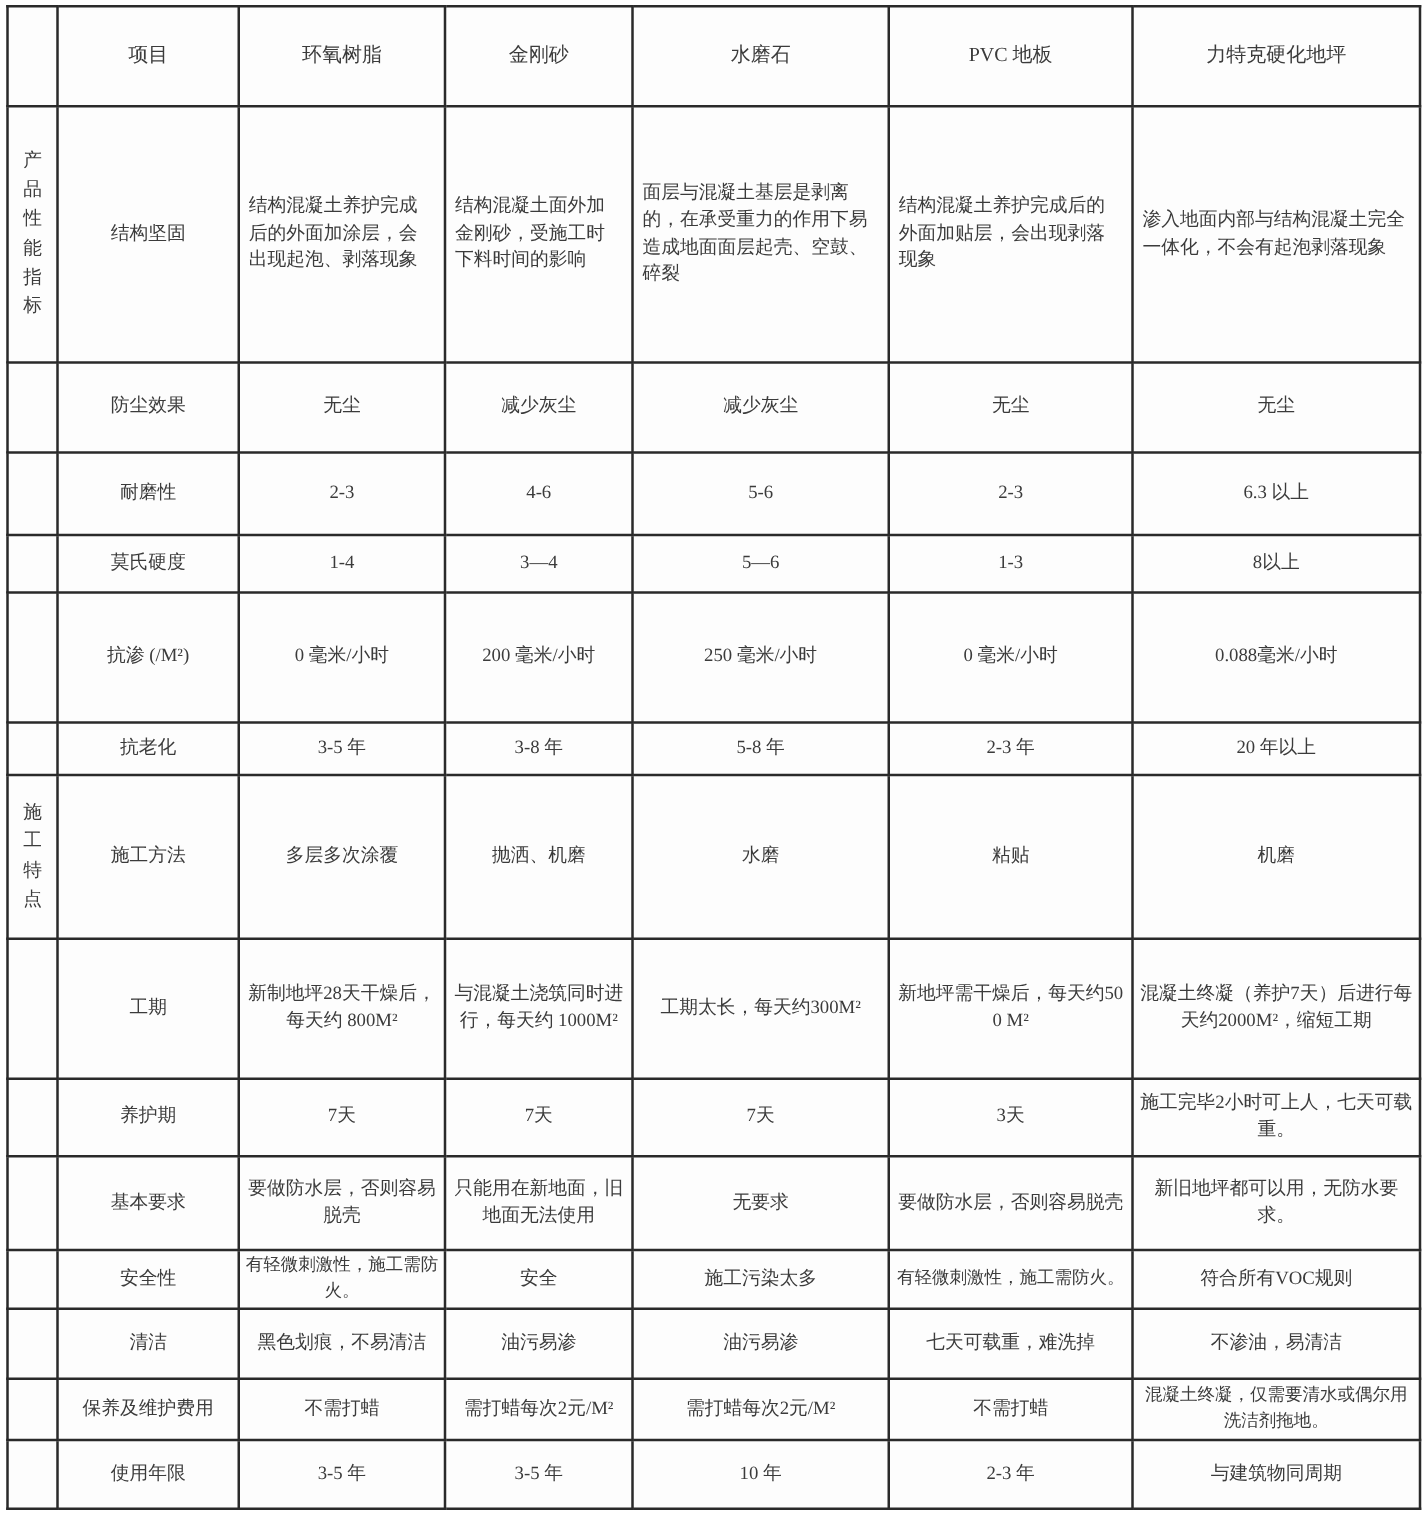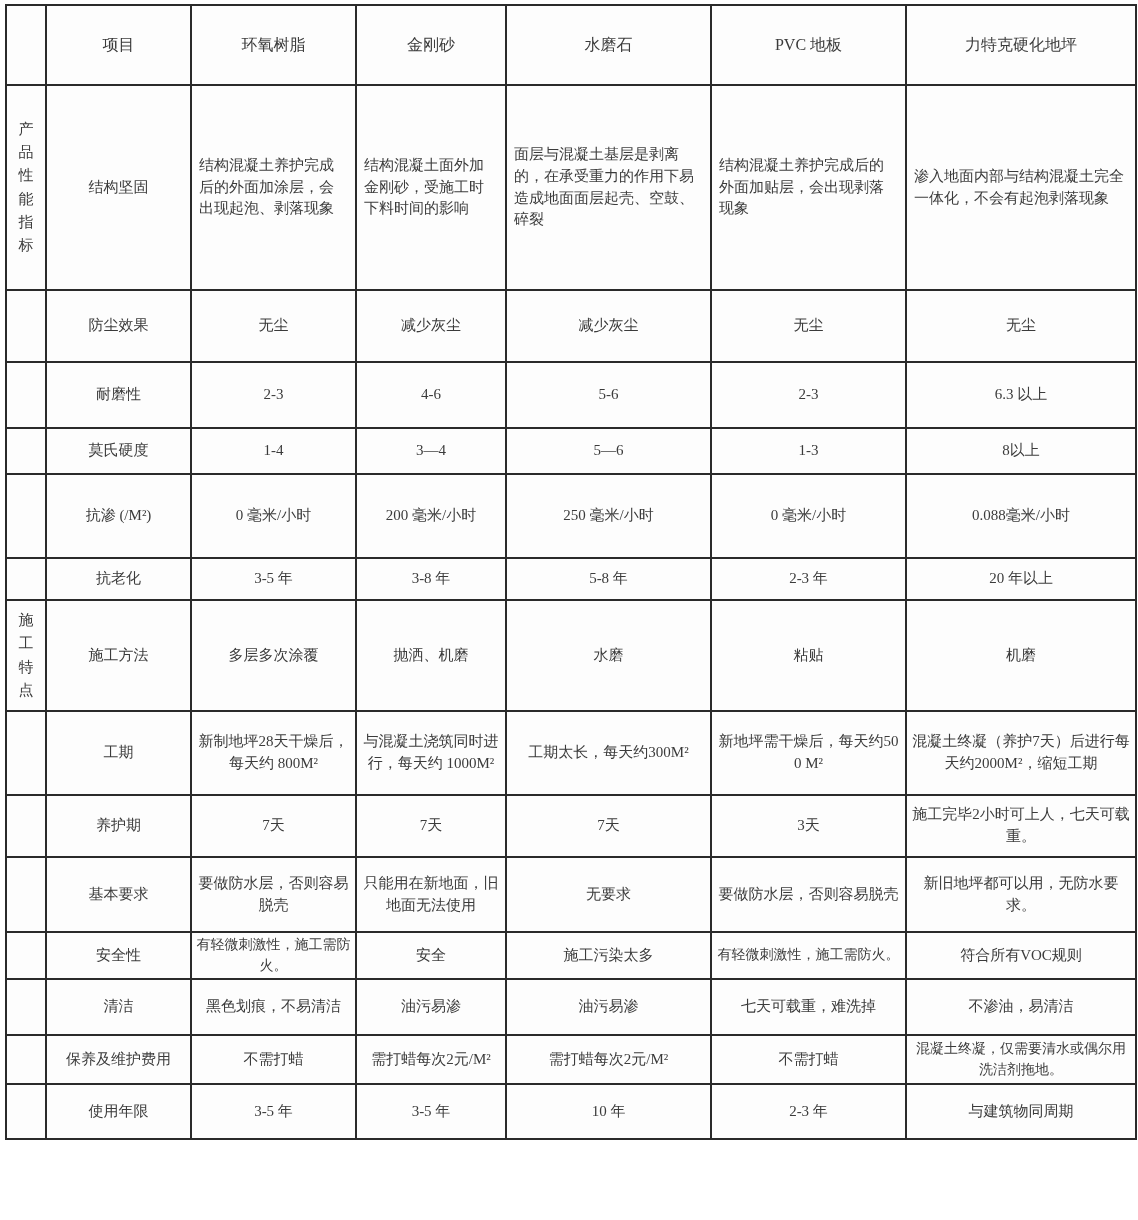--- a/index.html
+++ b/index.html
@@ -22,21 +22,21 @@
     text-align:center;
     vertical-align:middle;
     padding:2px 4px;
     line-height:1.45;
     word-break:break-all;
   }
   th{font-size:16px;}
   .gcell{padding:2px 1px;}
   .vlabel{
     width:1.05em;
-    margin:6px auto;
+    margin:16px auto;
     word-break:break-all;
     line-height:1.55;
     font-size:15px;
     text-align:center;
   }
   .para{text-align:left;padding:4px 7px;}
   .small{font-size:14px;}
   .hdr-row td, .hdr-row th{vertical-align:middle;}
 </style>
 </head>
@@ -100,21 +100,21 @@
   <tr style="height:46px">
     <td class="gcell"></td>
     <td>莫氏硬度</td>
     <td>1-4</td>
     <td>3—4</td>
     <td>5—6</td>
     <td>1-3</td>
     <td>8以上</td>
   </tr>
 
-  <tr style="height:84px">
+  <tr style="height:104px">
     <td class="gcell"></td>
     <td>抗渗 (/M²)</td>
     <td>0 毫米/小时</td>
     <td>200 毫米/小时</td>
     <td>250 毫米/小时</td>
     <td>0 毫米/小时</td>
     <td>0.088毫米/小时</td>
   </tr>
 
   <tr style="height:42px">
@@ -132,21 +132,21 @@
       <div class="vlabel">施工特点</div>
     </td>
     <td>施工方法</td>
     <td>多层多次涂覆</td>
     <td>抛洒、机磨</td>
     <td>水磨</td>
     <td>粘贴</td>
     <td>机磨</td>
   </tr>
 
-  <tr style="height:84px">
+  <tr style="height:112px">
     <td class="gcell"></td>
     <td>工期</td>
     <td>新制地坪28天干燥后，每天约 800M²</td>
     <td>与混凝土浇筑同时进行，每天约 1000M²</td>
     <td>工期太长，每天约300M²</td>
     <td>新地坪需干燥后，每天约500 M²</td>
     <td>混凝土终凝（养护7天）后进行每天约2000M²，缩短工期</td>
   </tr>
 
   <tr style="height:62px">

